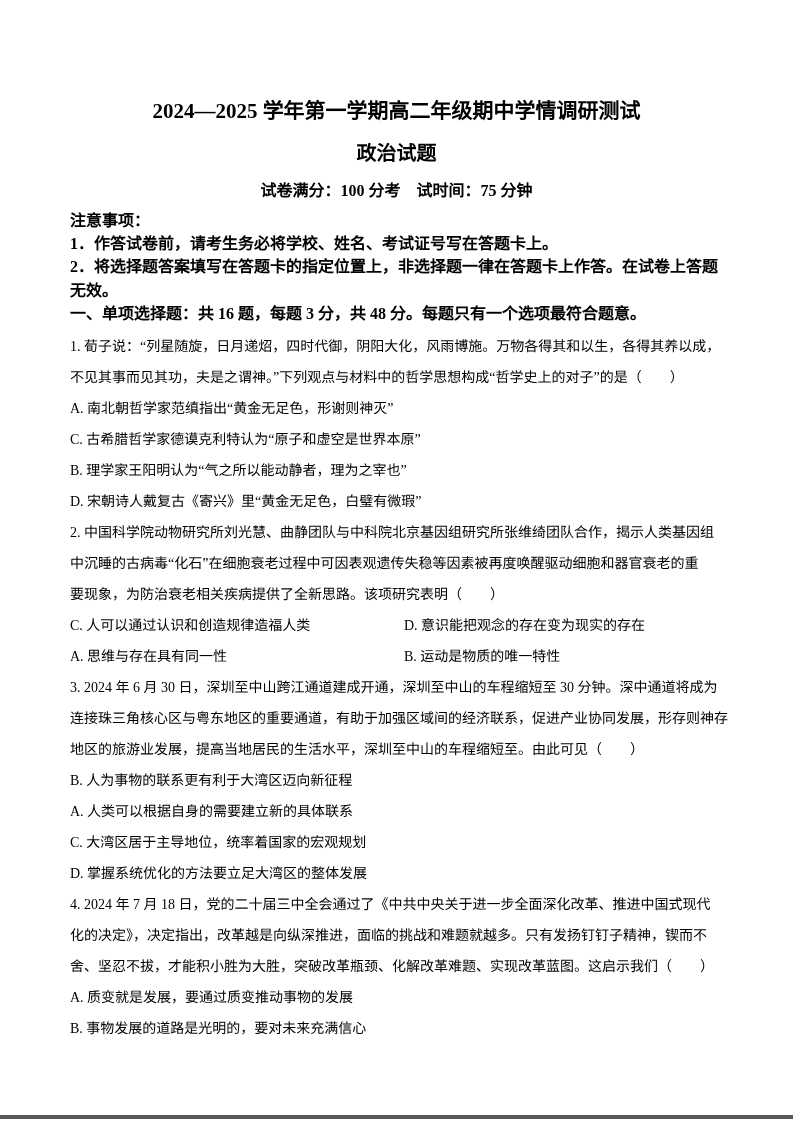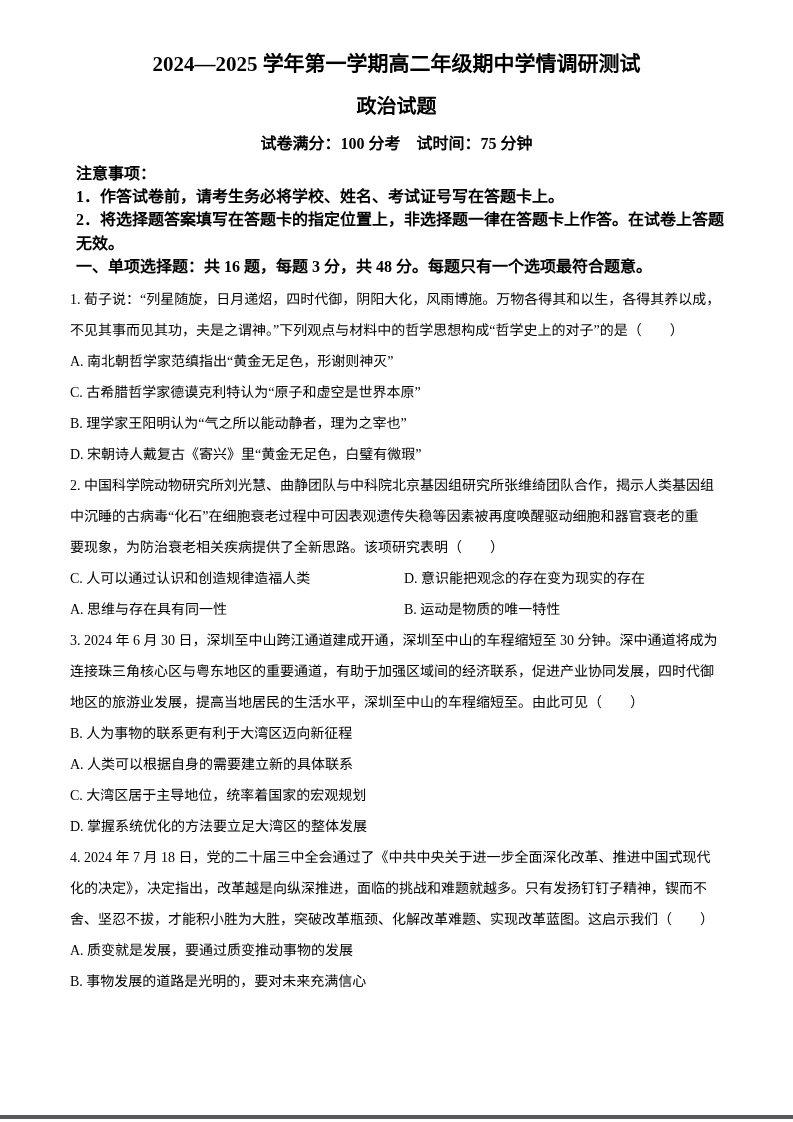--- a/index.html
+++ b/index.html
@@ -11,21 +11,21 @@
     color: #000000;
     overflow: hidden;
   }
   .sheet {
     position: relative;
     width: 793px;
     height: 1122px;
     background: #ffffff;
   }
   .content {
-    padding: 51px 70px 0 70px;
+    padding: 98px 70px 0 70px;
   }
   .title1 {
     font-size: 21px;
     font-weight: bold;
     text-align: center;
     line-height: 26px;
     white-space: nowrap;
   }
   .title2 {
     font-size: 20px;
@@ -37,21 +37,20 @@
   .meta {
     font-size: 16px;
     font-weight: bold;
     text-align: center;
     line-height: 20px;
     margin-top: 15px;
     white-space: nowrap;
   }
   .notice {
     margin-top: 8px;
-    margin-left: 6px;
   }
   .notice .nline {
     font-size: 16px;
     font-weight: bold;
     line-height: 23.2px;
     white-space: nowrap;
   }
   .body-text {
     margin-top: 6px;
   }
@@ -118,21 +117,21 @@
           <span class="cell-right">D. 意识能把观念的存在变为现实的存在</span>
         </div>
         <div class="qline opt-row">
           <span class="cell-left">A. 思维与存在具有同一性</span>
           <span class="cell-right">B. 运动是物质的唯一特性</span>
         </div>
       </div>
 
       <div>
         <div class="qline">3. 2024 年 6 月 30 日，深圳至中山跨江通道建成开通，深圳至中山的车程缩短至 30 分钟。深中通道将成为</div>
-        <div class="qline">连接珠三角核心区与粤东地区的重要通道，有助于加强区域间的经济联系，促进产业协同发展，四时代御</div>
+        <div class="qline">连接珠三角核心区与粤东地区的重要通道，有助于加强区域间的经济联系，促进产业协同发展，形存则神存</div>
         <div class="qline">地区的旅游业发展，提高当地居民的生活水平，深圳至中山的车程缩短至。由此可见（　　）</div>
         <div class="qline">B. 人为事物的联系更有利于大湾区迈向新征程</div>
         <div class="qline">A. 人类可以根据自身的需要建立新的具体联系</div>
         <div class="qline">C. 大湾区居于主导地位，统率着国家的宏观规划</div>
         <div class="qline">D. 掌握系统优化的方法要立足大湾区的整体发展</div>
       </div>
 
       <div>
         <div class="qline">4. 2024 年 7 月 18 日，党的二十届三中全会通过了《中共中央关于进一步全面深化改革、推进中国式现代</div>
         <div class="qline">化的决定》，决定指出，改革越是向纵深推进，面临的挑战和难题就越多。只有发扬钉钉子精神，锲而不</div>

